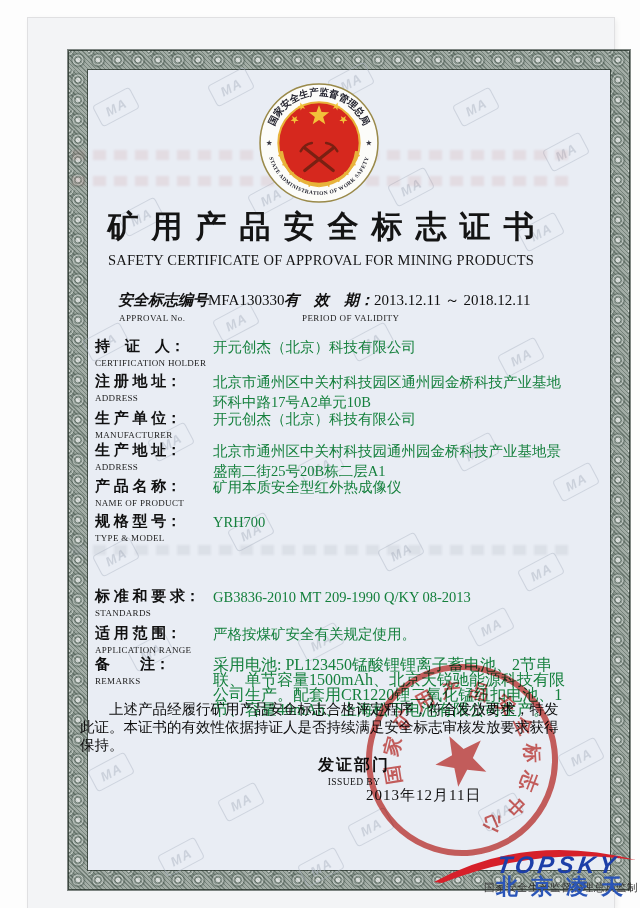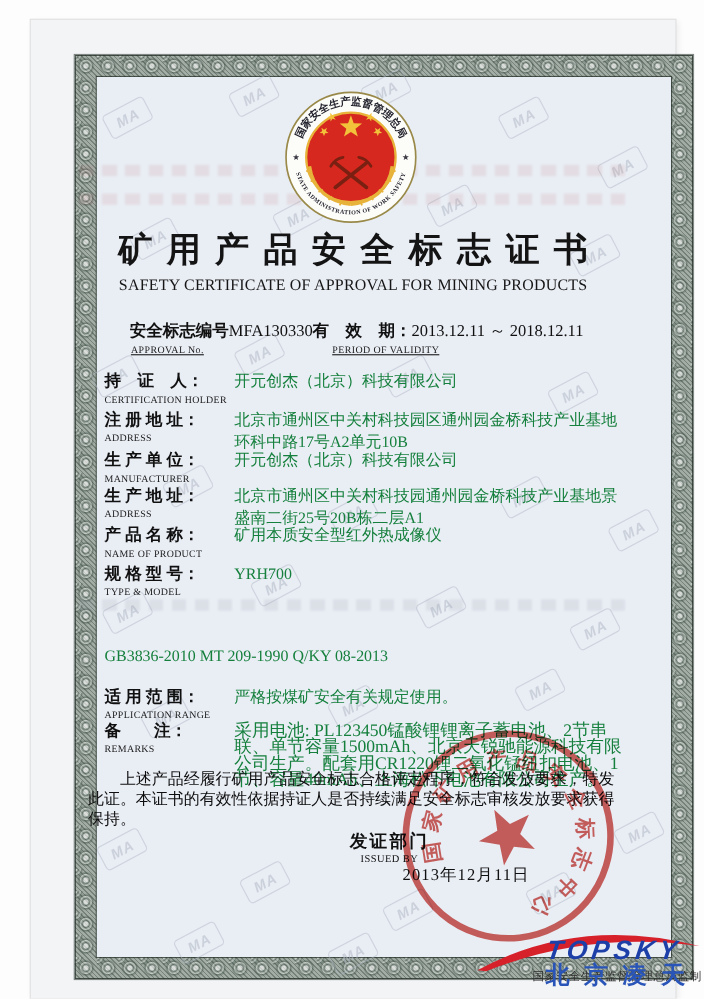--- a/index.html
+++ b/index.html
@@ -45,22 +45,22 @@
   .title{
     position:absolute;left:60px;width:522px;top:206px;text-align:center;
     font-size:31px;font-weight:bold;letter-spacing:13px;text-indent:13px;color:#141414;
     white-space:nowrap;
   }
   .subtitle{
     position:absolute;left:60px;width:522px;top:252px;text-align:center;
     font-size:14.5px;font-weight:normal;letter-spacing:.2px;color:#161616;white-space:nowrap;
   }
   .line-cn{position:absolute;font-size:15px;white-space:nowrap;}
-  .line-cn b{font-weight:bold;}
-  .sub-en{position:absolute;font-size:9px;letter-spacing:.4px;color:#1c1c1c;white-space:nowrap;text-decoration:underline;}
+  .line-cn b{font-weight:bold;font-style:italic;}
+  .sub-en{position:absolute;font-size:9px;letter-spacing:.4px;color:#1c1c1c;white-space:nowrap;}
   .row{position:absolute;left:95px;width:478px;display:flex;align-items:flex-start;}
   .lbl{flex:0 0 118px;display:flex;flex-direction:column;}
   .lcn{font-weight:bold;font-size:15px;white-space:nowrap;}
   .len{font-size:9px;letter-spacing:.3px;margin-top:2px;color:#1c1c1c;}
   .val{font-size:14.5px;line-height:20px;color:#15803d;}
   .row.small .val{font-size:16px;line-height:15px;padding-top:2px;}
   .statement{
     position:absolute;left:80px;top:700px;width:490px;
     font-size:14.5px;line-height:18px;text-indent:2em;color:#0d0d0d;
   }
@@ -211,20 +211,24 @@
       <div class="val">矿用本质安全型红外热成像仪</div>
     </div>
     <div class="row" style="top: 512px;">
       <div class="lbl">
         <span class="lcn">规 格 型 号：</span>
         <span class="len">TYPE &amp; MODEL</span>
       </div>
       <div class="val">YRH700</div>
     </div>
     <div class="row" style="top: 587px;">
+      <div class="lbl">
+        <span class="lcn">标 准 和 要 求：</span>
+        <span class="len">STANDARDS</span>
+      </div>
       <div class="val">GB3836-2010 MT 209-1990 Q/KY 08-2013</div>
     </div>
     <div class="row" style="top: 624px;">
       <div class="lbl">
         <span class="lcn">适 用 范 围：</span>
         <span class="len">APPLICATION RANGE</span>
       </div>
       <div class="val">严格按煤矿安全有关规定使用。</div>
     </div>
     <div class="row small" style="top: 655px;">

